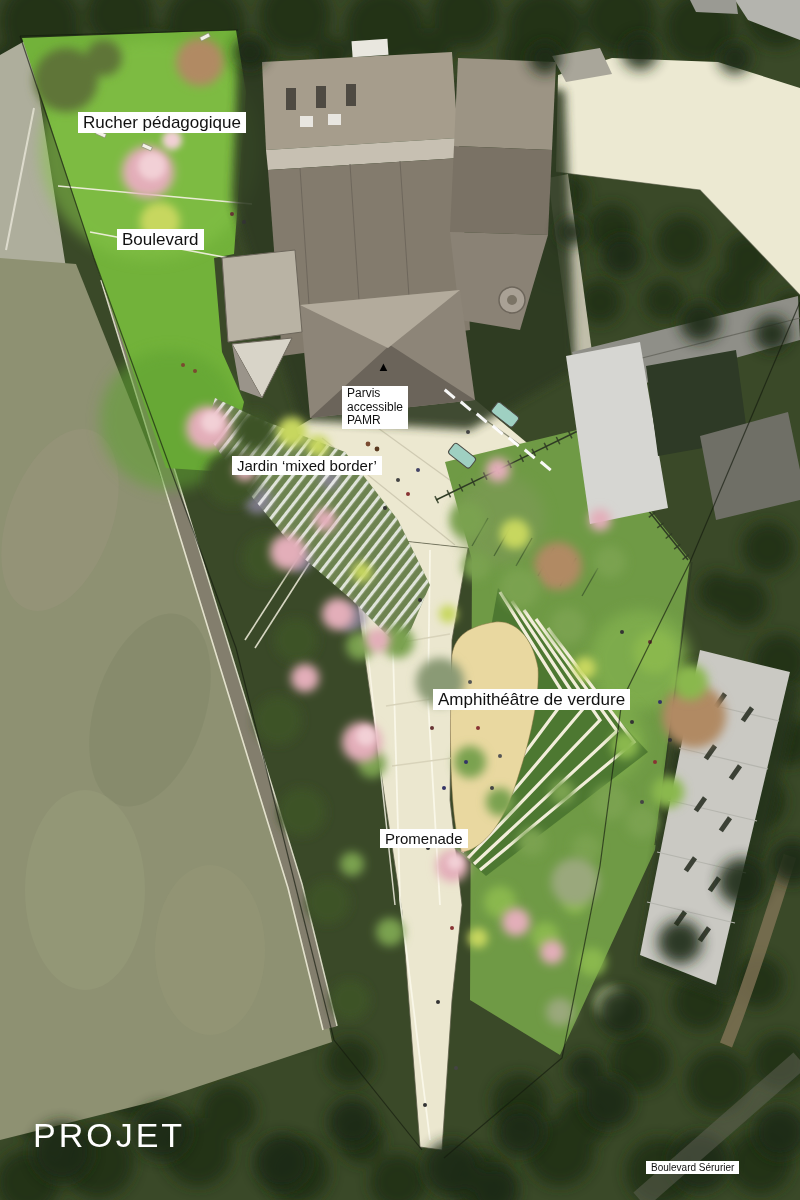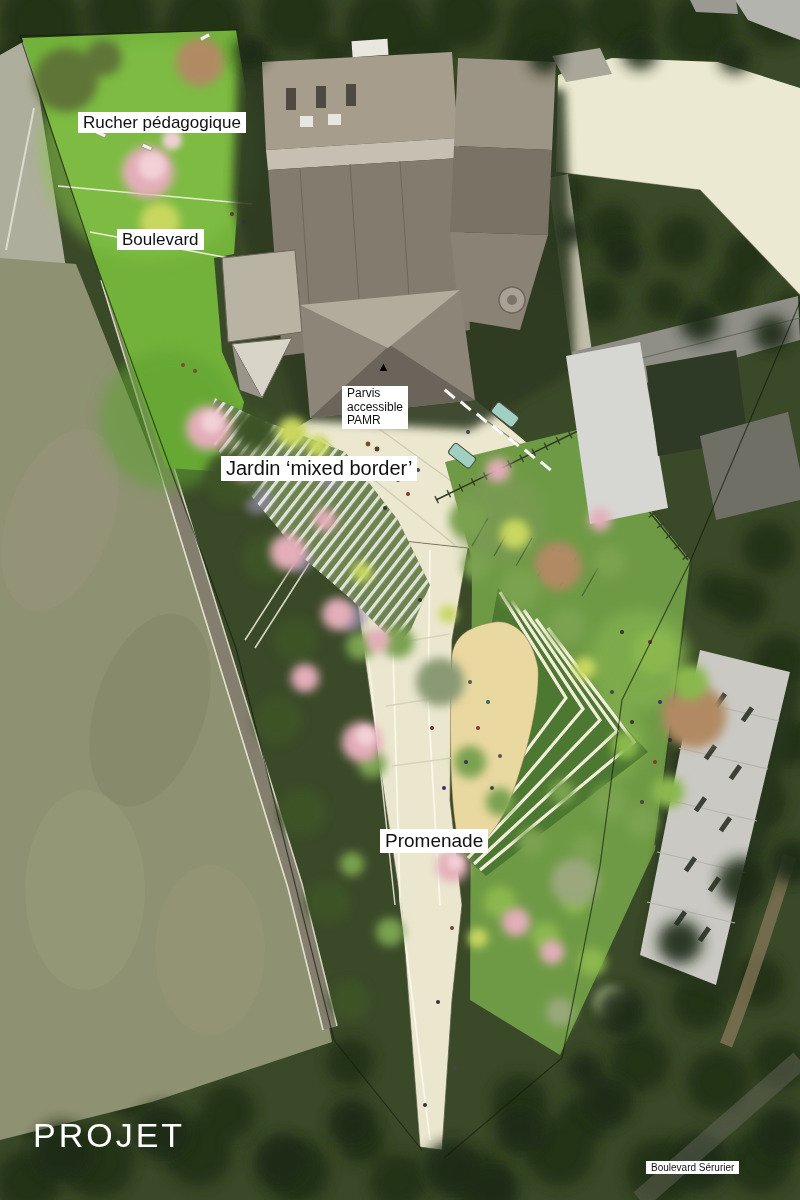--- a/index.html
+++ b/index.html
@@ -448,17 +448,18 @@
 </svg>
 
   <div class="lbl" style="left:78px;top:112px;font-size:17px">Rucher pédagogique</div>
   <div class="lbl" style="left:117px;top:229px;font-size:17px">Boulevard</div>
   <div class="marker" style="left:377px;top:360px">▲</div>
   <div class="lbl" style="left:342px;top:386px;font-size:12px">
     <span>Parvis</span>
     <span>accessible</span>
     <span>PAMR</span>
   </div>
-  <div class="lbl" style="left:221px;top:456px;font-size:20px">Jardin ‘mixed border’</div>
-  <div class="lbl" style="left:380px;top:829px;font-size:19px">Promenade</div>
+  <div class="lbl" style="left:232px;top:456px;font-size:15px">Jardin ‘mixed border’</div>
+  <div class="lbl" style="left:433px;top:689px;font-size:17px">Amphithéâtre de verdure</div>
+  <div class="lbl" style="left:380px;top:829px;font-size:15px">Promenade</div>
   <div class="title" style="left:33px;top:1116px">PROJET</div>
   <div class="lbl" style="left:646px;top:1161px;font-size:10px">Boulevard Sérurier</div>
 </div>
 
 </body></html>

